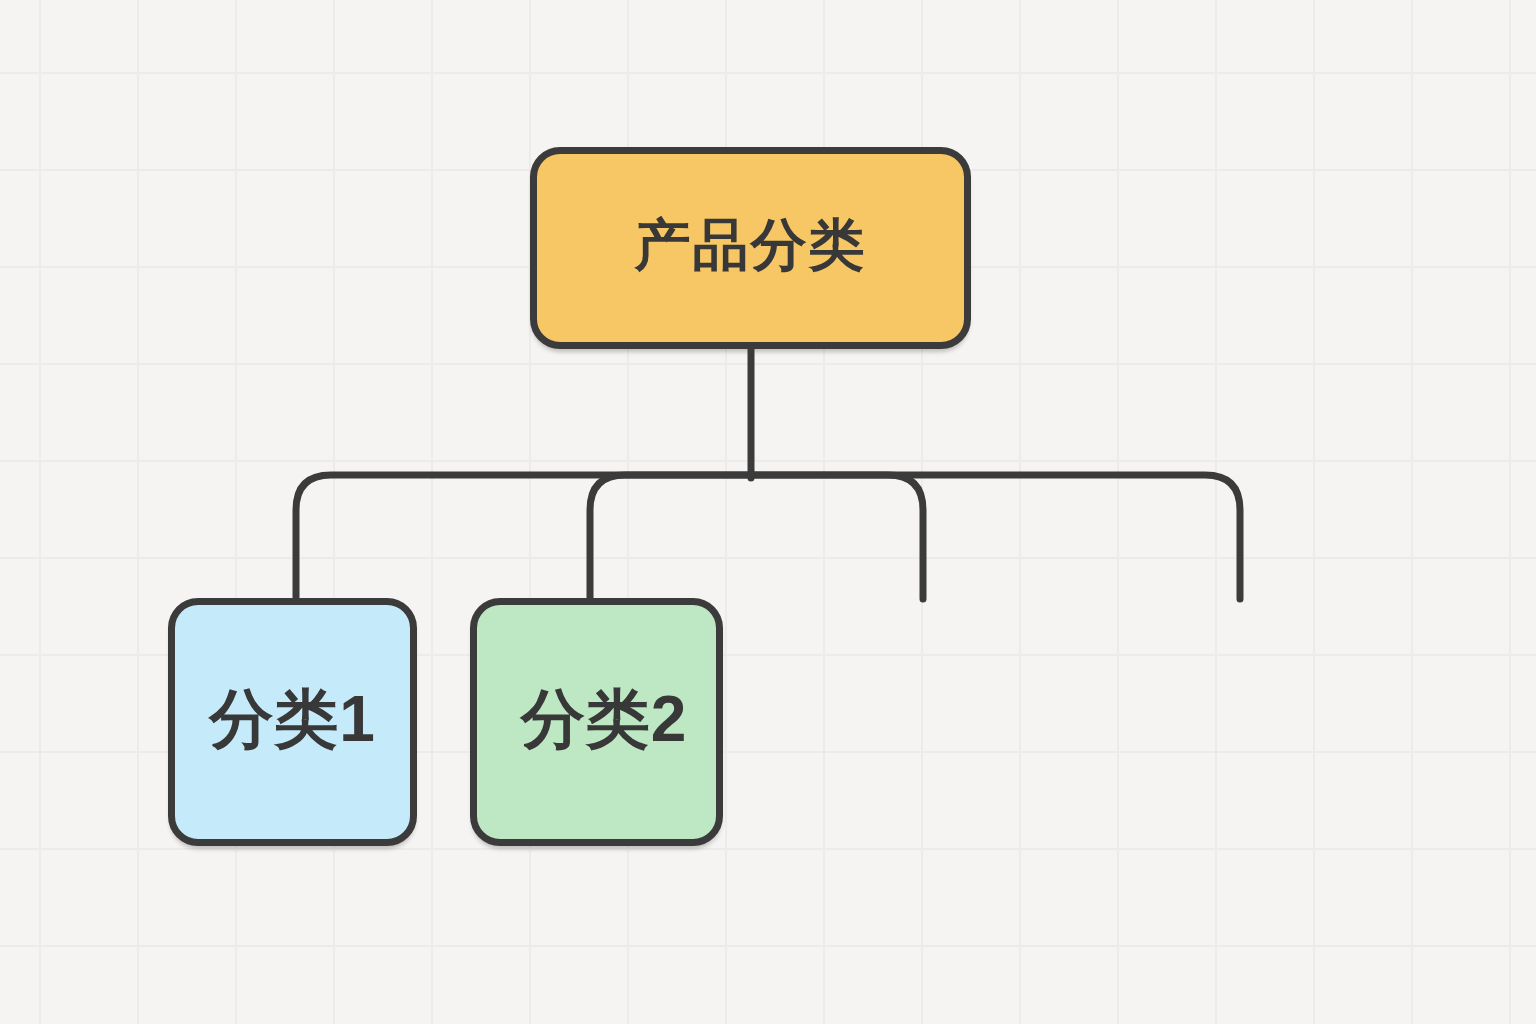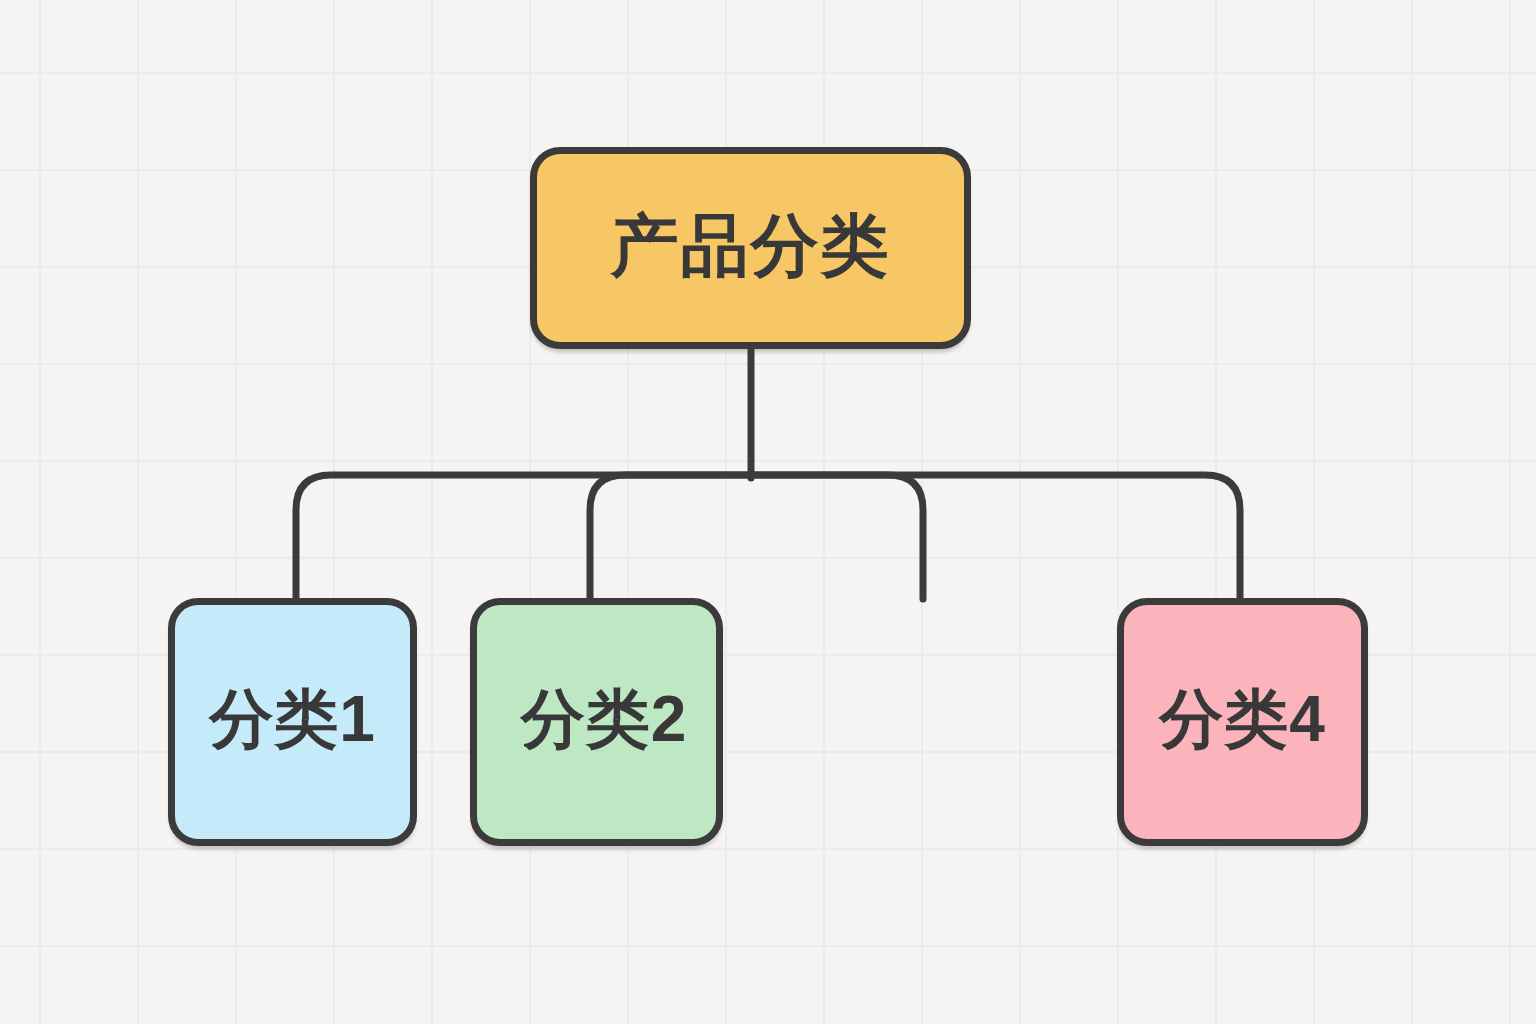--- a/index.html
+++ b/index.html
@@ -46,21 +46,21 @@
     color: #383838;
     z-index: 2;
     box-shadow: 0 5px 4px -2px rgba(70, 70, 70, 0.30);
   }
   .node-root {
     left: 530px;
     top: 147px;
     width: 441px;
     height: 202px;
     border-radius: 30px;
-    font-size: 68px;
+    font-size: 56px;
     letter-spacing: 2px;
   }
   .node-child {
     top: 598px;
     height: 248px;
     border-radius: 30px;
     font-size: 64px;
     letter-spacing: 1px;
   }
   .node-c1 { left: 168px;  width: 249px; }
@@ -92,17 +92,14 @@
 
   <div class="node node-child node-c1" style="background-color: rgb(197, 235, 250);">
     <span class="node-label">分类1</span>
   </div>
 
   <div class="node node-child node-c2" style="background-color: rgb(190, 232, 196); padding-left: 15px;">
     <span class="node-label">分类2</span>
   </div>
 
 
-  <div class="node node-child node-c4" style="background-color: rgb(251, 180, 188);">
-    <span class="node-label">分类4</span>
-  </div>
 
 </div>
 
 </body></html>

